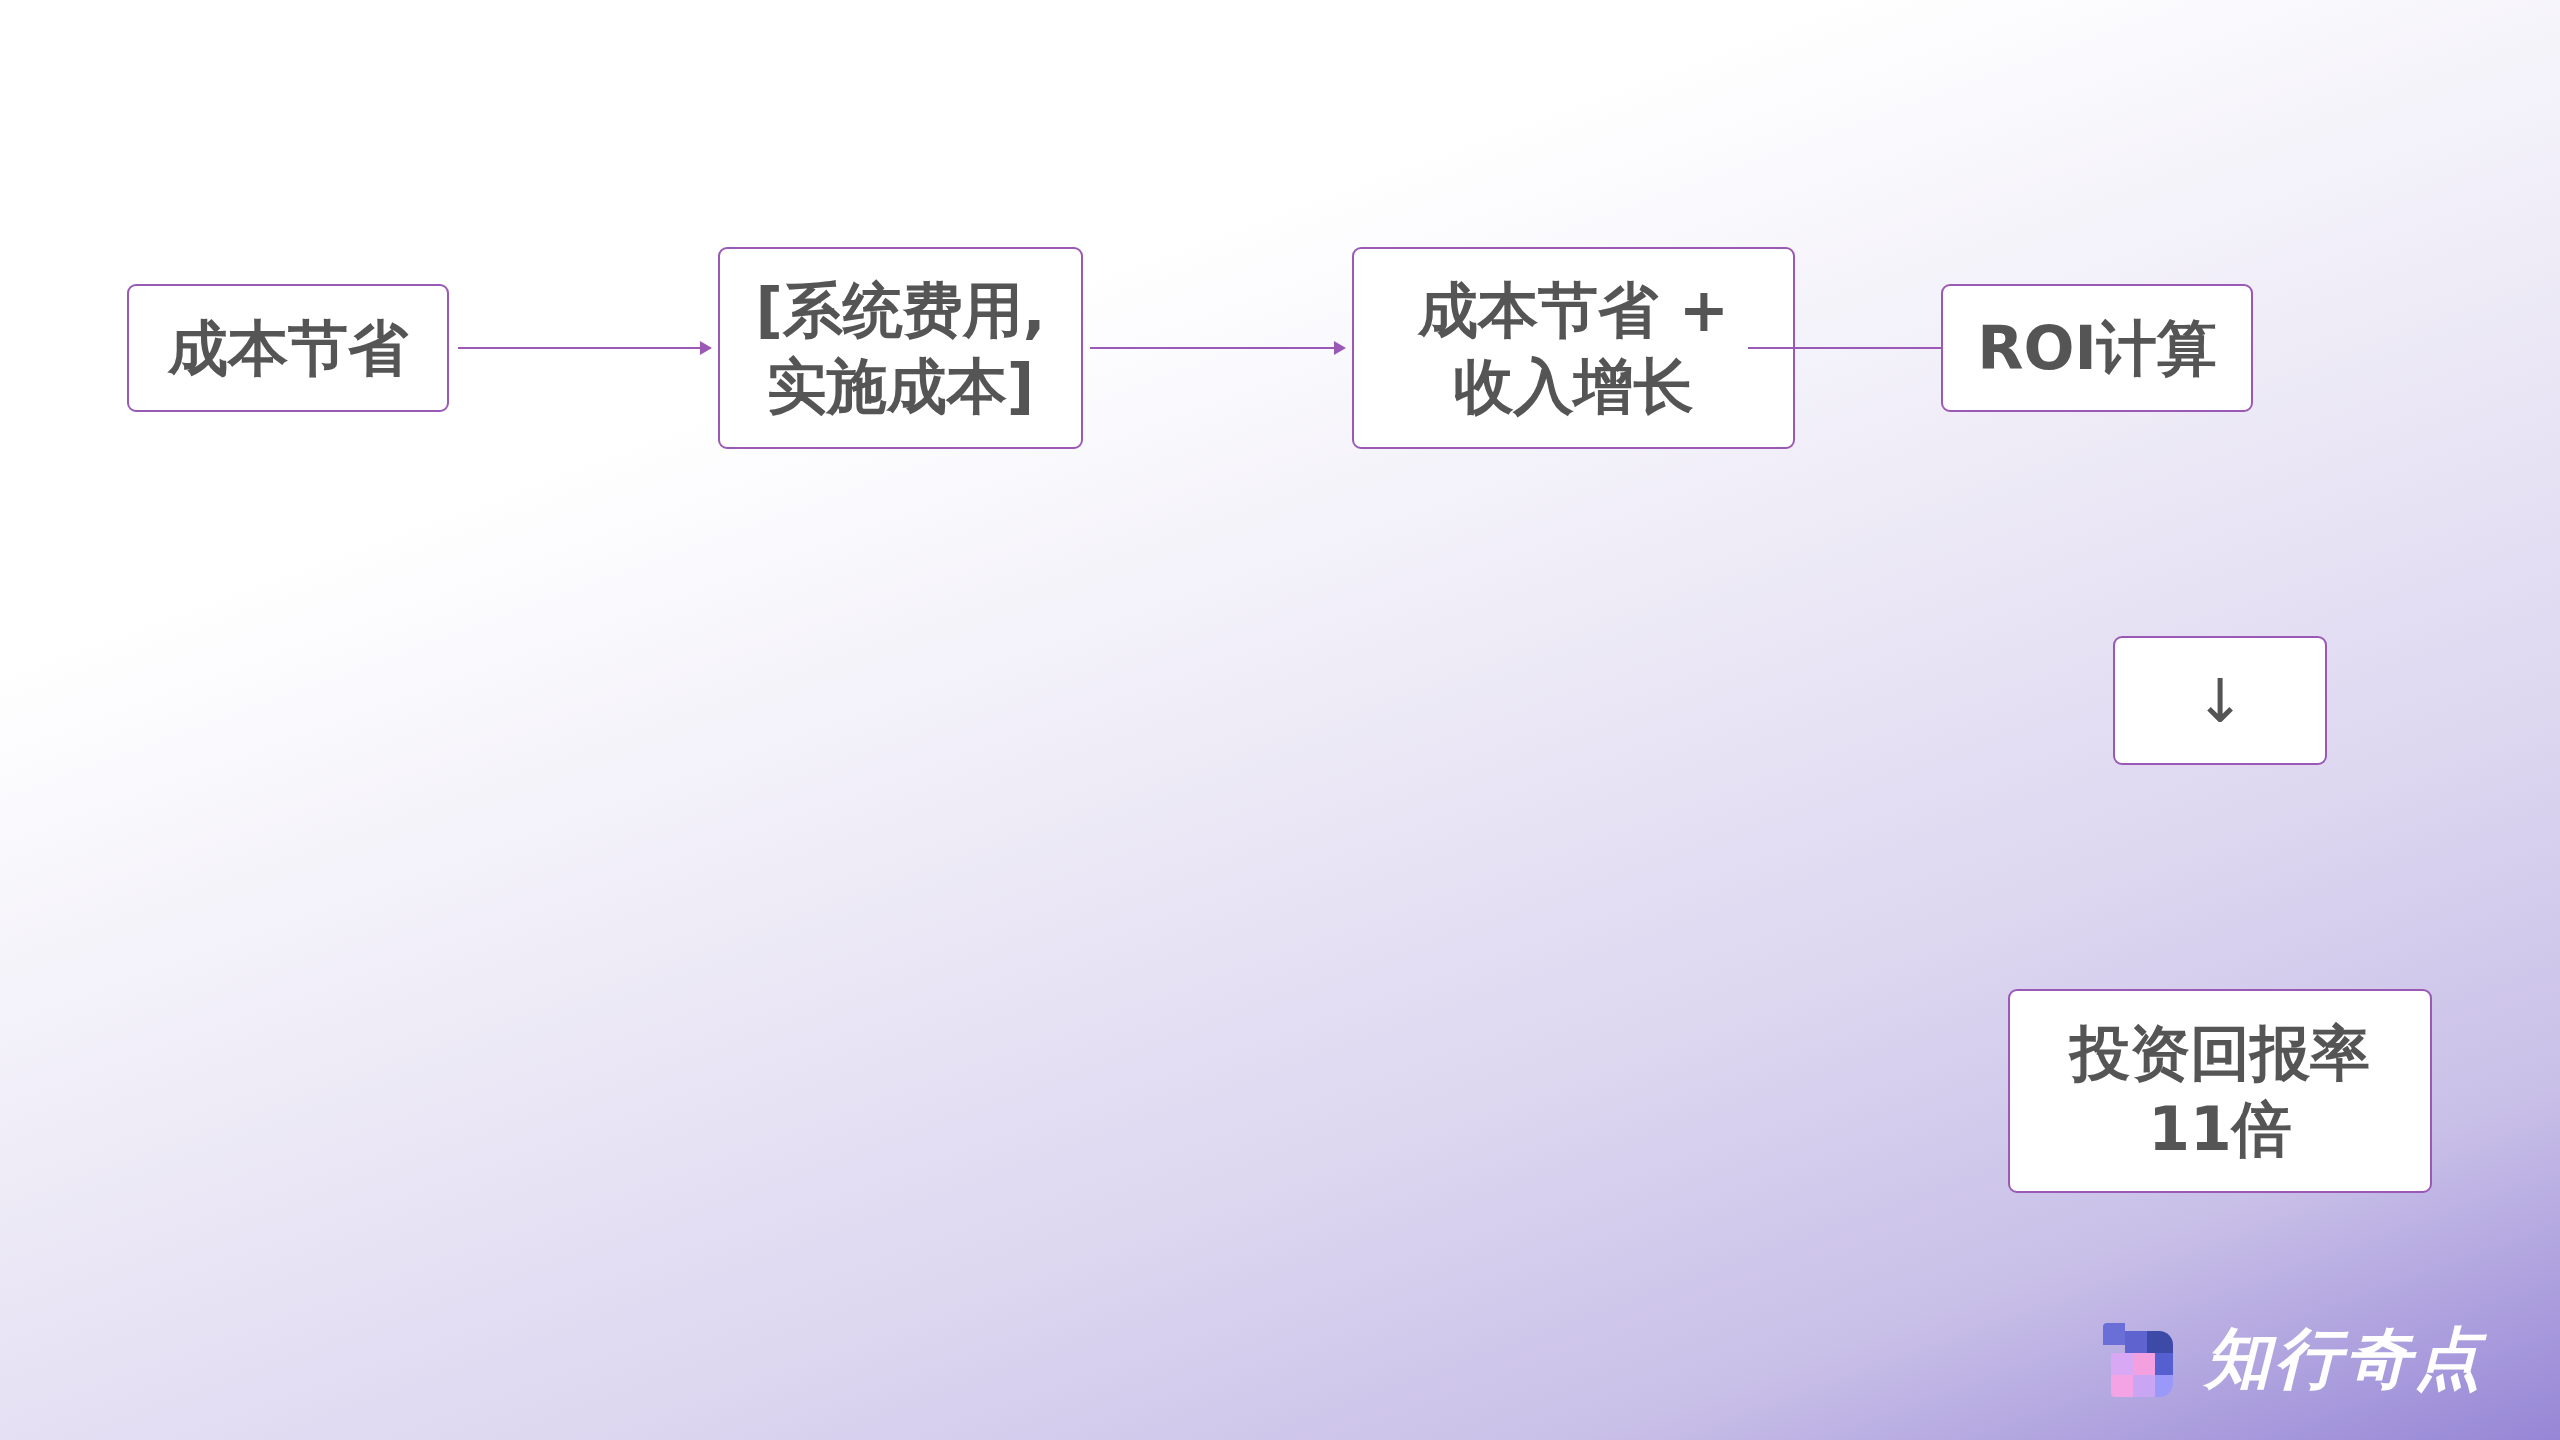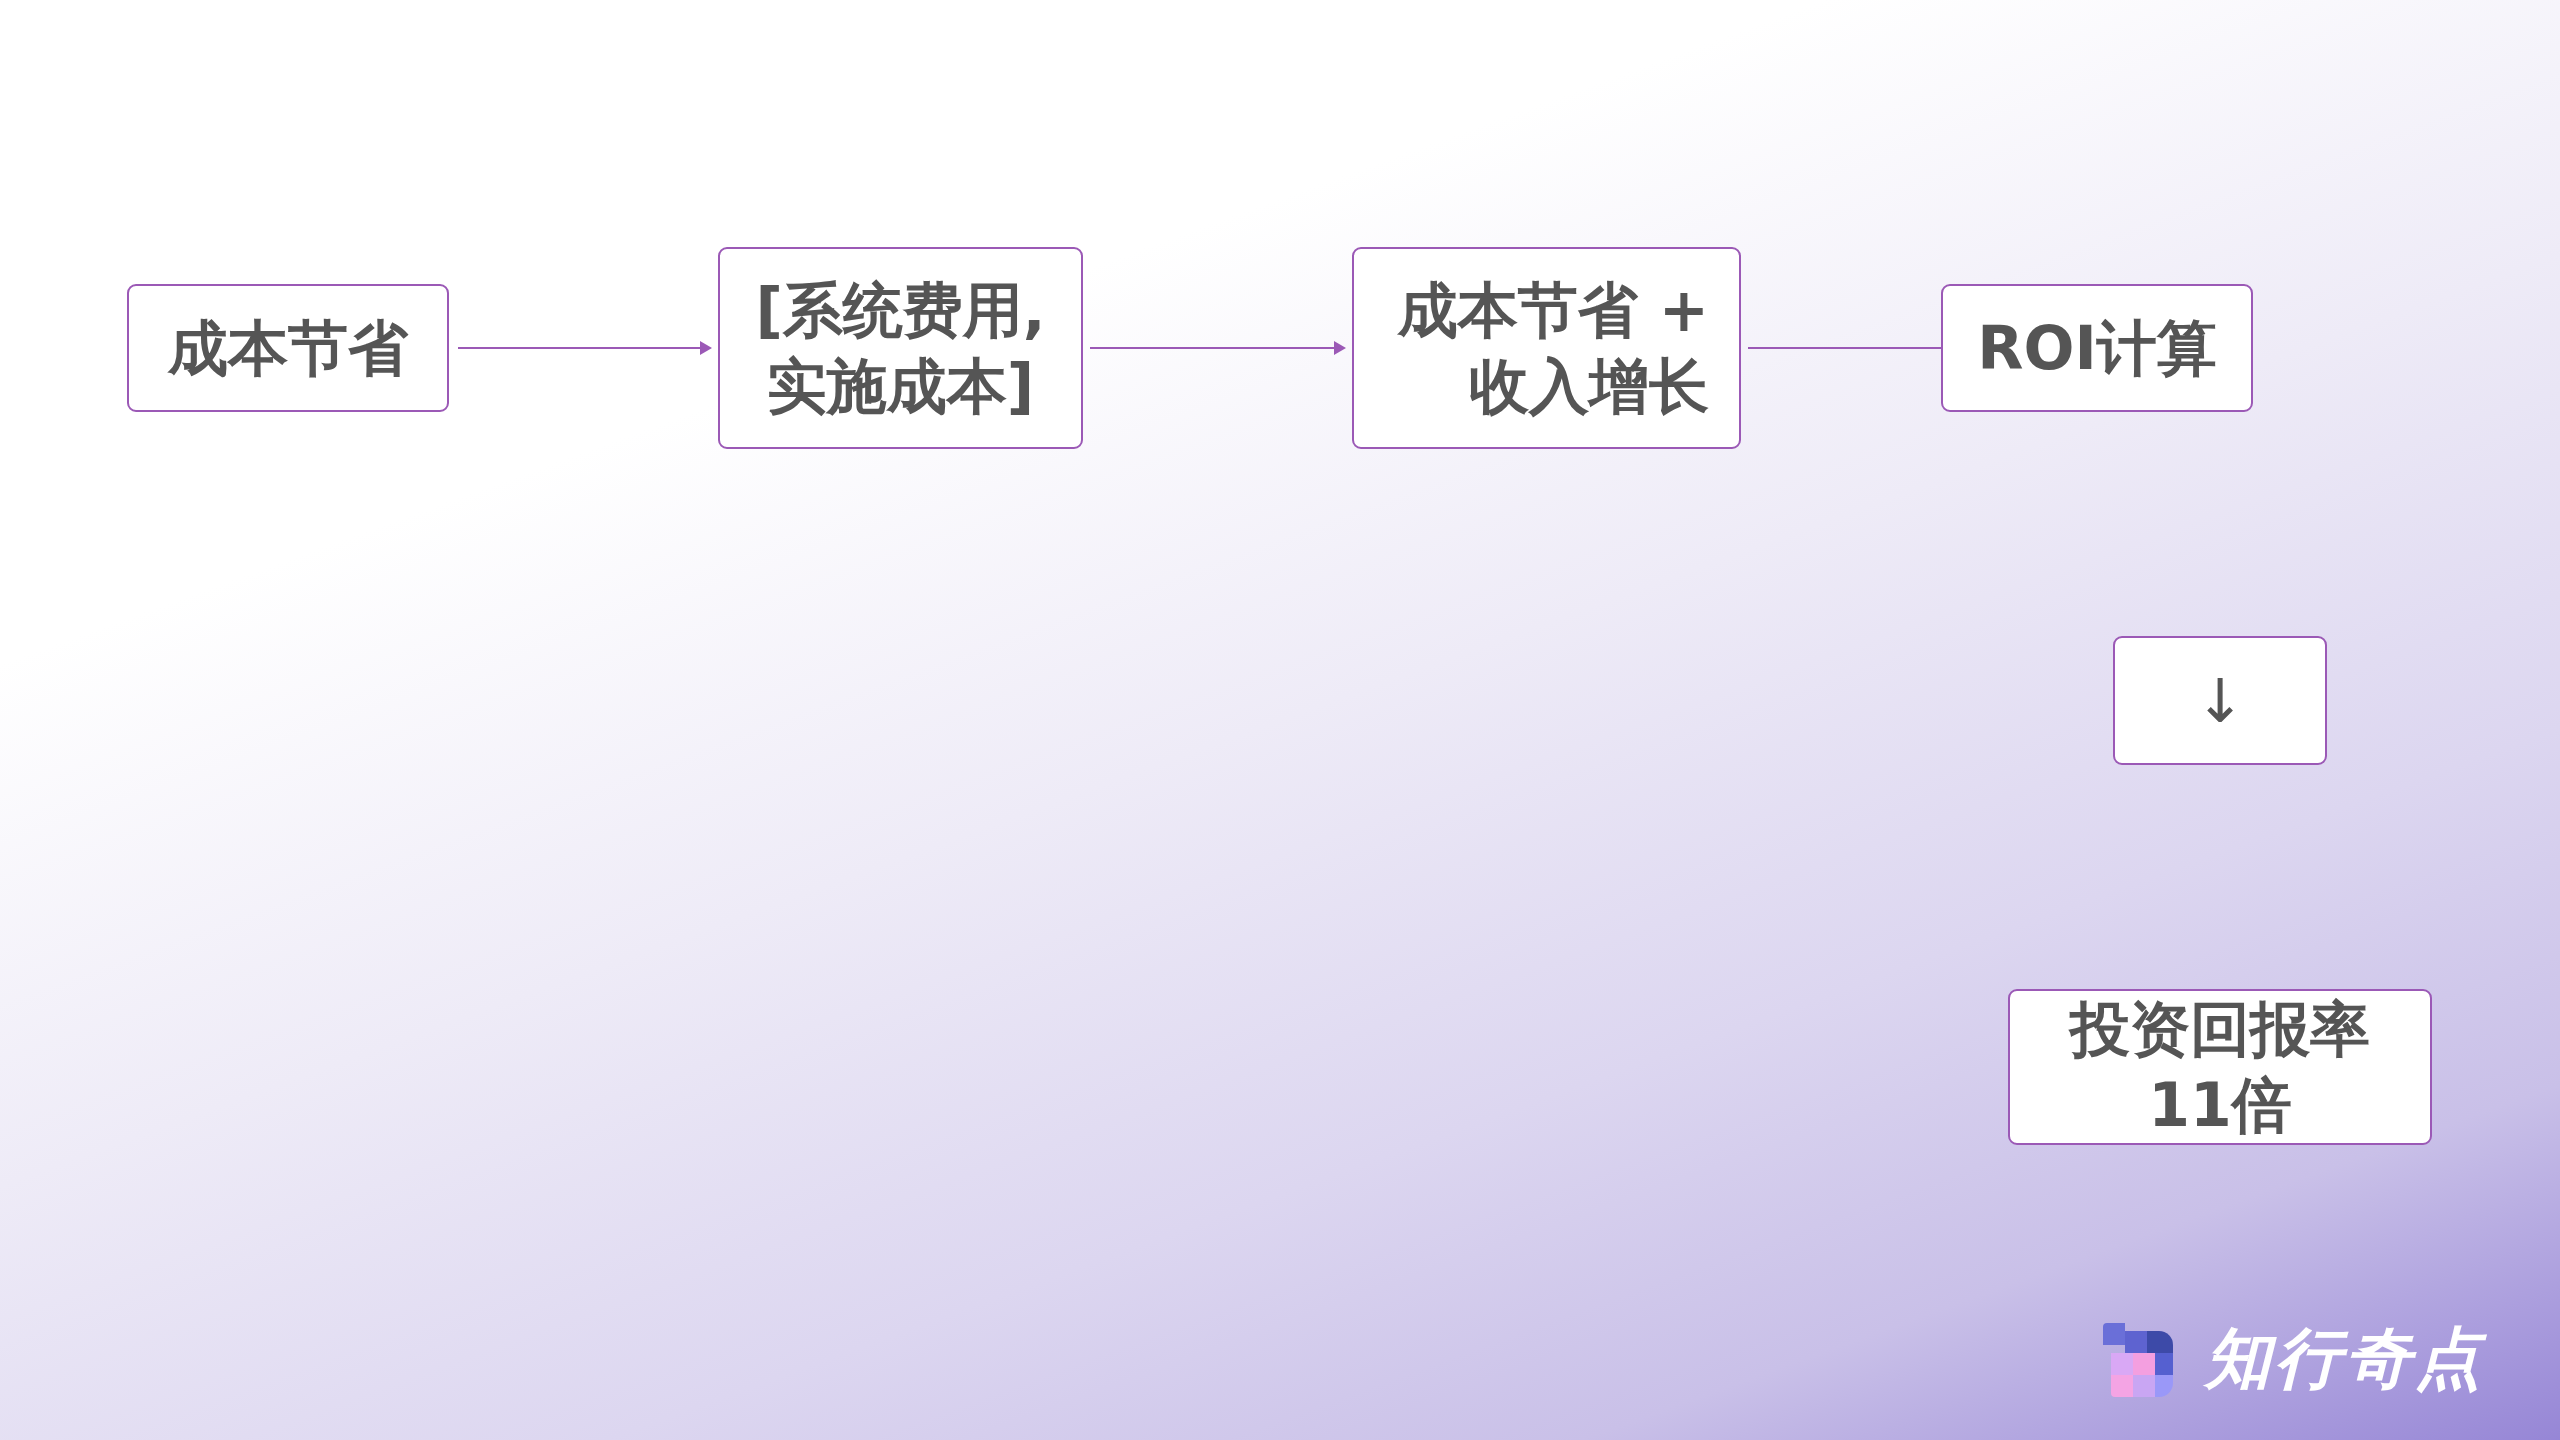--- a/index.html
+++ b/index.html
@@ -22,34 +22,34 @@
 <div class="node" style="left:127px;top:284px;width:322px;height:128px;">
   <span>成本节省</span>
 </div>
 <div class="arrow" style="left:458px;top:347px;width:252px;"></div>
 
 <div class="node" style="left:718px;top:247px;width:365px;height:202px;padding:8px 30px;">
   <span>[系统费用, 实施成本]</span>
 </div>
 <div class="arrow" style="left:1090px;top:347px;width:254px;"></div>
 
-<div class="node" style="left:1352px;top:247px;width:389px;height:202px;padding:8px 30px;text-align:right;">
+<div class="node" style="left:1352px;top:247px;width:443px;height:202px;padding:8px 30px;">
   <span>成本节省 + 收入增长</span>
 </div>
 <div class="arrow" style="left:1748px;top:347px;width:308px;"></div>
 
 <div class="node" style="left:1941px;top:284px;width:312px;height:128px;">
   <span>ROI计算</span>
 </div>
 
 <div class="node" style="left:2113px;top:636px;width:214px;height:129px;font-weight:normal;">
   <span>↓</span>
 </div>
 
-<div class="node" style="left:2008px;top:989px;width:424px;height:156px;padding:0 30px;">
+<div class="node" style="left:2008px;top:989px;width:424px;height:204px;padding:0 30px;">
   <span>投资回报率11倍</span>
 </div>
 
 <div class="logo">
   <div class="logo-mark">
     <span style="left:0;top:0;background:#6a6fd8;border-radius:4px 0 0 0;"></span>
     <span style="left:22px;top:8px;background:#5e63d0;"></span>
     <span style="left:44px;top:8px;width:26px;background:#3d4aa8;border-radius:0 14px 0 0;"></span>
     <span style="left:8px;top:30px;background:#d9a8f5;"></span>
     <span style="left:30px;top:30px;background:#f49fe0;"></span>

